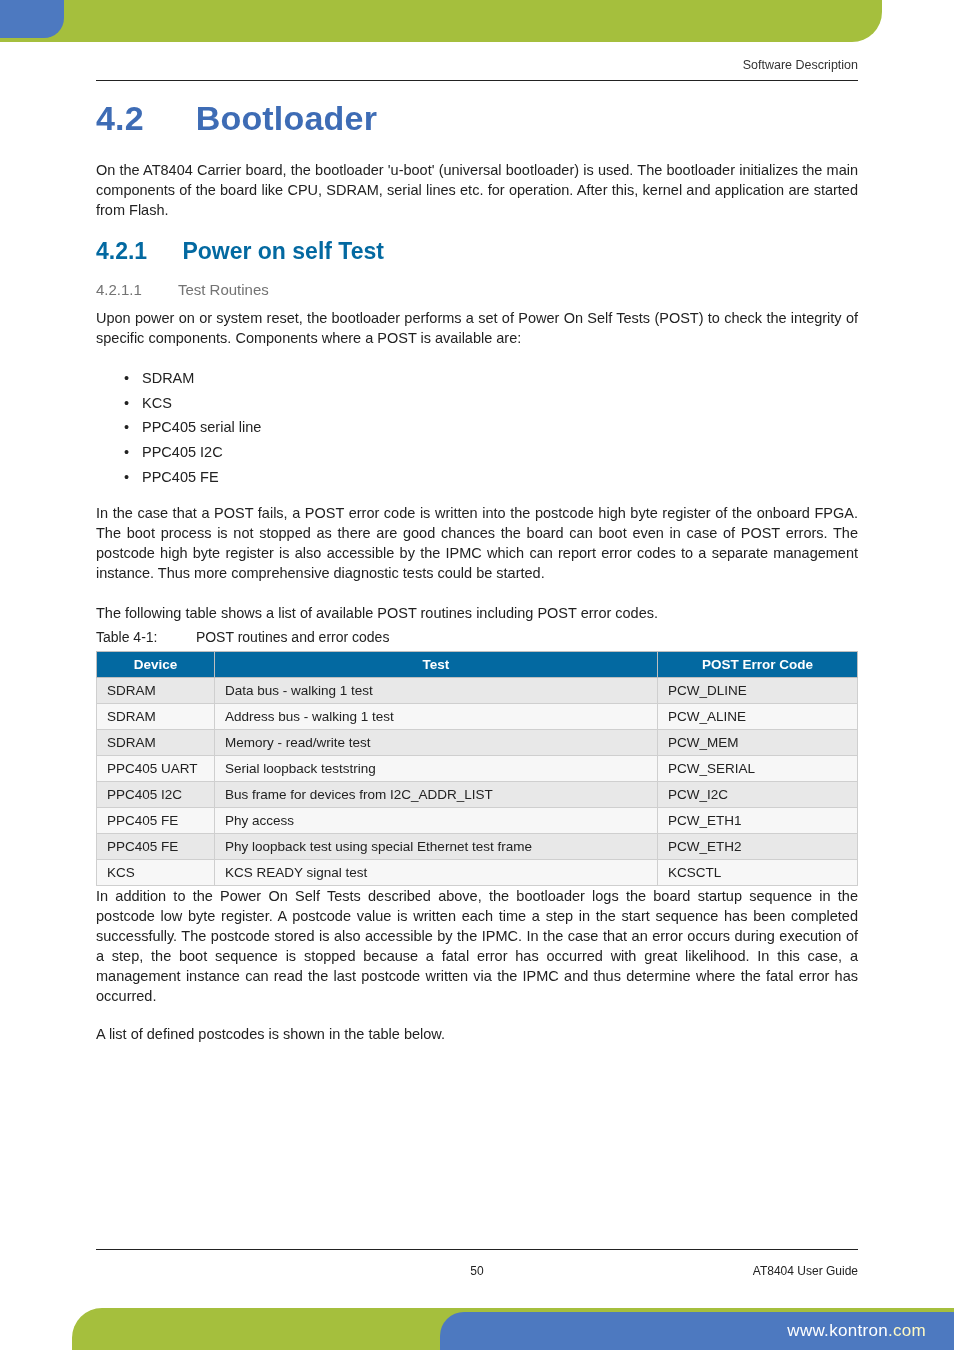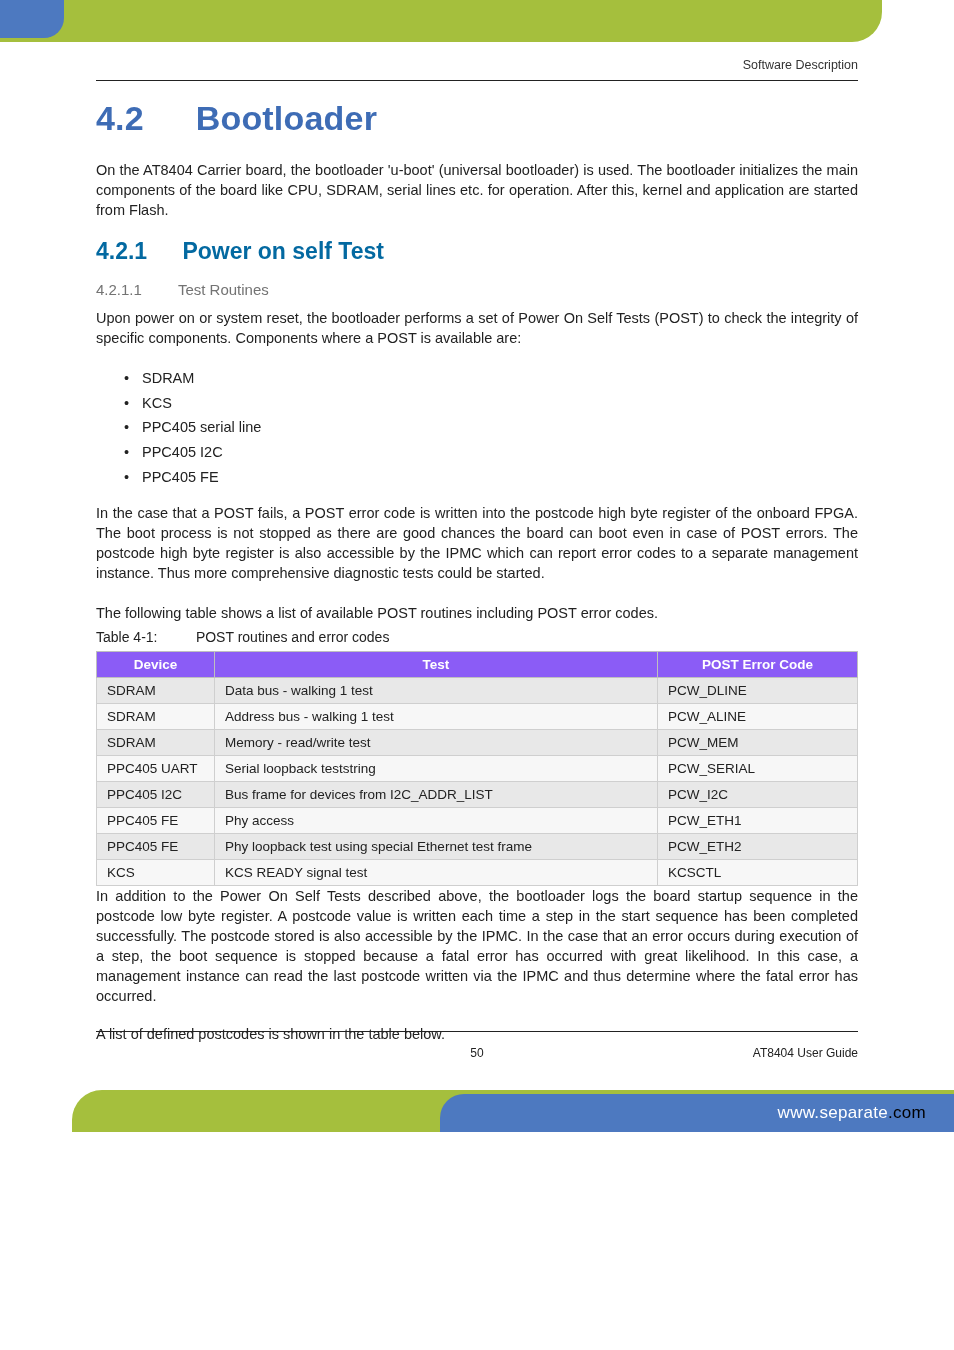--- a/index.html
+++ b/index.html
@@ -1,17 +1,17 @@
 <!DOCTYPE html>
 <html><head>
 <meta charset="utf-8">
 <style>
   * { box-sizing: border-box; margin: 0; padding: 0; }
   html, body { width: 954px; height: 1350px; font-family: "Segoe UI", "Helvetica Neue", Arial, sans-serif; background: #fff; color: #222; }
-  .page { position: relative; width: 954px; height: 1132px; }
+  .page { position: relative; width: 954px; height: 1350px; }
 
   
   .hdr { position:absolute; top:0; left:0; width:954px; height:46px; }
   .hdr-green { position:absolute; top:0; left:0; width:882px; height:42px; background:#a5bf3d; border-bottom-right-radius:30px; }
   .hdr-blue  { position:absolute; top:-2px; left:-2px; width:66px; height:40px; background:#4d79c0; border-bottom-right-radius:20px; }
 
   
   .content { position:absolute; top:52px; left:96px; width:762px; }
   .running-head { text-align:right; font-size:12.5px; color:#333; border-bottom:1px solid #222; padding:6px 0 8px; margin-bottom:18px; }
 
@@ -27,38 +27,38 @@
   h3.subsub .num { display:inline-block; min-width:78px; }
 
   ul.bullets { list-style:none; margin:2px 0 14px 28px; }
   ul.bullets li { font-size:14.5px; line-height:1.7; position:relative; padding-left:18px; }
   ul.bullets li::before { content:"•"; position:absolute; left:0; top:0; }
 
   .tbl-caption { font-size:14px; font-weight:400; margin:4px 0 6px; }
   .tbl-caption .lbl { display:inline-block; min-width:96px; }
 
   table.post { width:100%; border-collapse:collapse; font-size:13.5px; }
-  table.post th { background:#8b5cf6; color:#fff; font-weight:700; text-align:center; padding:5px 8px; border:1px solid #bfbfbf; }
+  table.post th { background:#0369a1; color:#fff; font-weight:700; text-align:center; padding:5px 8px; border:1px solid #bfbfbf; }
   table.post td { padding:5px 10px; border:1px solid #cfcfcf; }
   table.post tr:nth-child(odd) td { background:#e8e8e8; }
   table.post tr:nth-child(even) td { background:#f7f7f7; }
   table.post td:first-child { width:118px; }
   table.post td:last-child { width:200px; }
 
   
   .footer-line { position:absolute; left:96px; width:762px; bottom:86px; border-top:1px solid #222; font-size:12px; padding-top:14px; }
   .footer-line .pg { position:absolute; left:50%; transform:translateX(-50%); }
   .footer-line .doc { position:absolute; right:0; }
 
   .ftr { position:absolute; bottom:0; left:0; width:954px; height:62px; }
   .ftr-green { position:absolute; bottom:0; right:0; width:882px; height:42px; background:#a5bf3d; border-top-left-radius:30px; }
   .ftr-blue  { position:absolute; bottom:0; right:0; width:514px; height:38px; background:#4d79c0; border-top-left-radius:24px; display:flex; align-items:center; justify-content:flex-end; padding-right:28px; }
   .ftr-blue a { color:#fff; font-size:17px; text-decoration:none; letter-spacing:0.3px; }
   .ftr-blue a .w { color:#fff; }
-  .ftr-blue a .c { color:#000000; }
+  .ftr-blue a .c { color:#fef9c3; }
 </style>
 </head>
 <body>
 
 <div class="page">
 
   <div class="hdr">
     <div class="hdr-green"></div>
     <div class="hdr-blue"></div>
   </div>
@@ -160,18 +160,18 @@
 
   <div class="footer-line">
     <span class="pg">50</span>
     <span class="doc">AT8404 User Guide</span>
   </div>
 
   <div class="ftr">
     <div class="ftr-green"></div>
     <div class="ftr-blue">
       <a>
-        <span class="w">www.</span><span class="w">separate</span><span class="c">.com</span>
+        <span class="w">www.</span><span class="w">kontron</span><span class="c">.com</span>
       </a>
     </div>
   </div>
 
 </div>
 
 </body></html>

